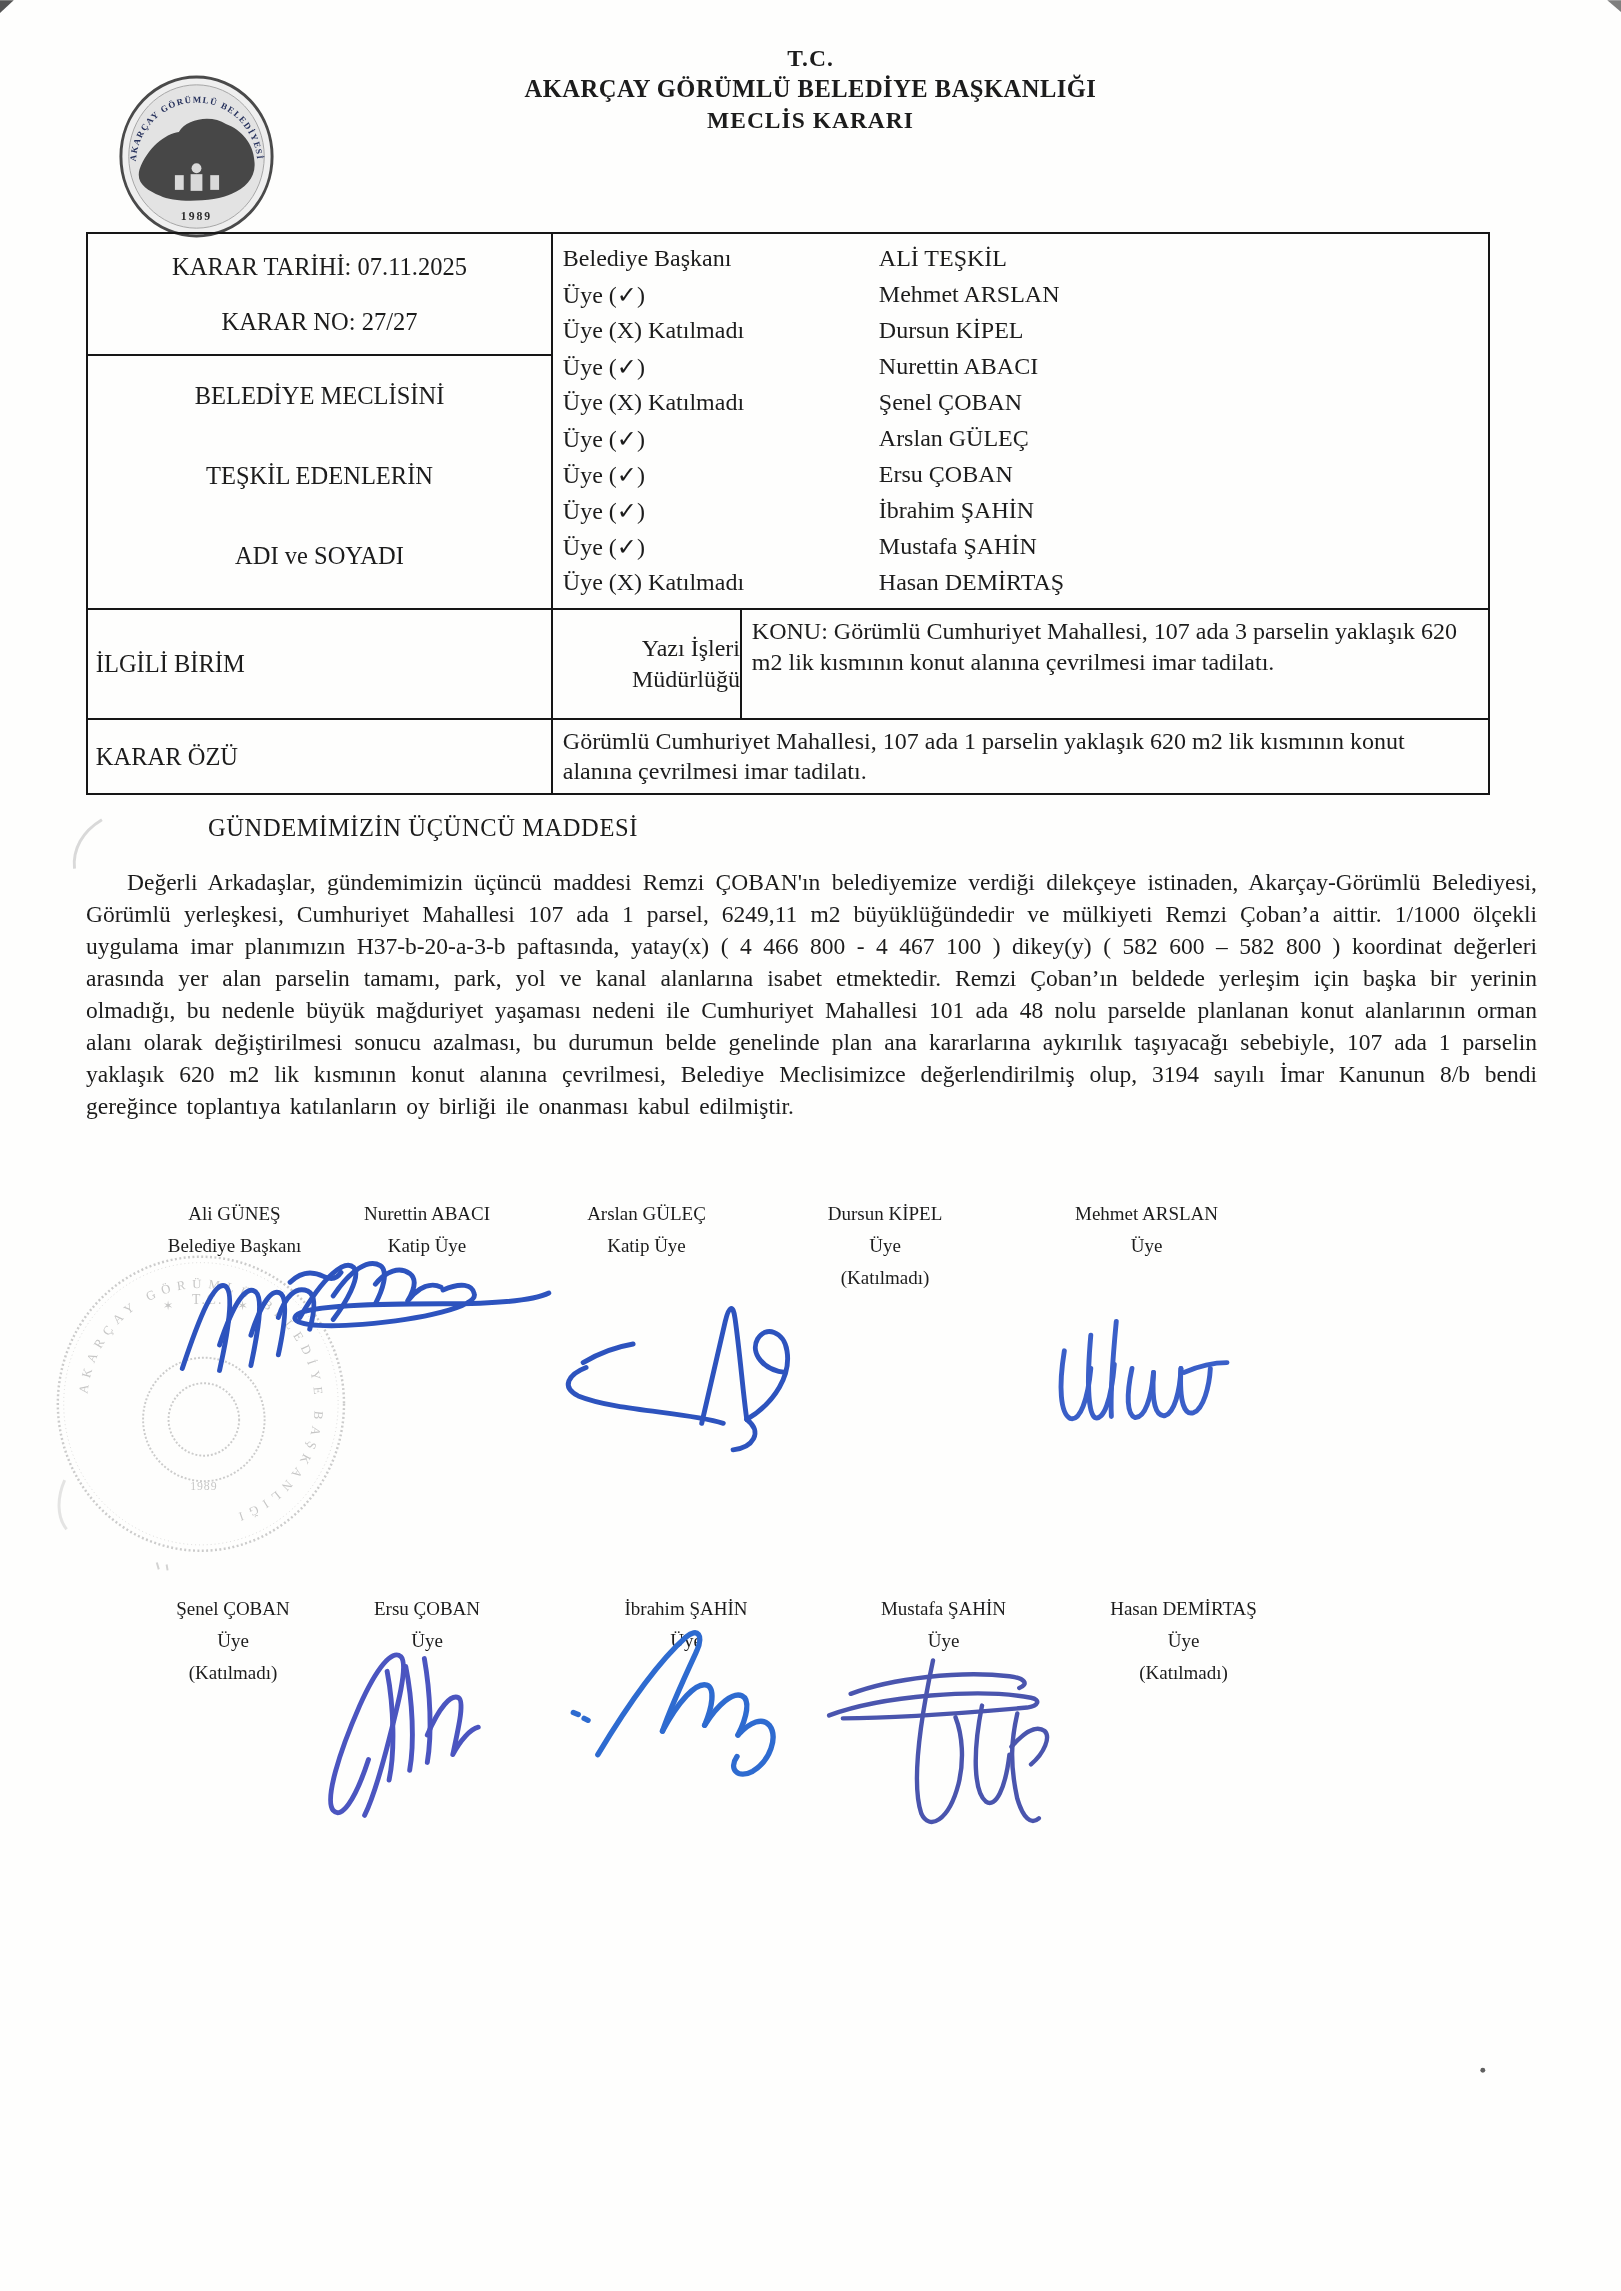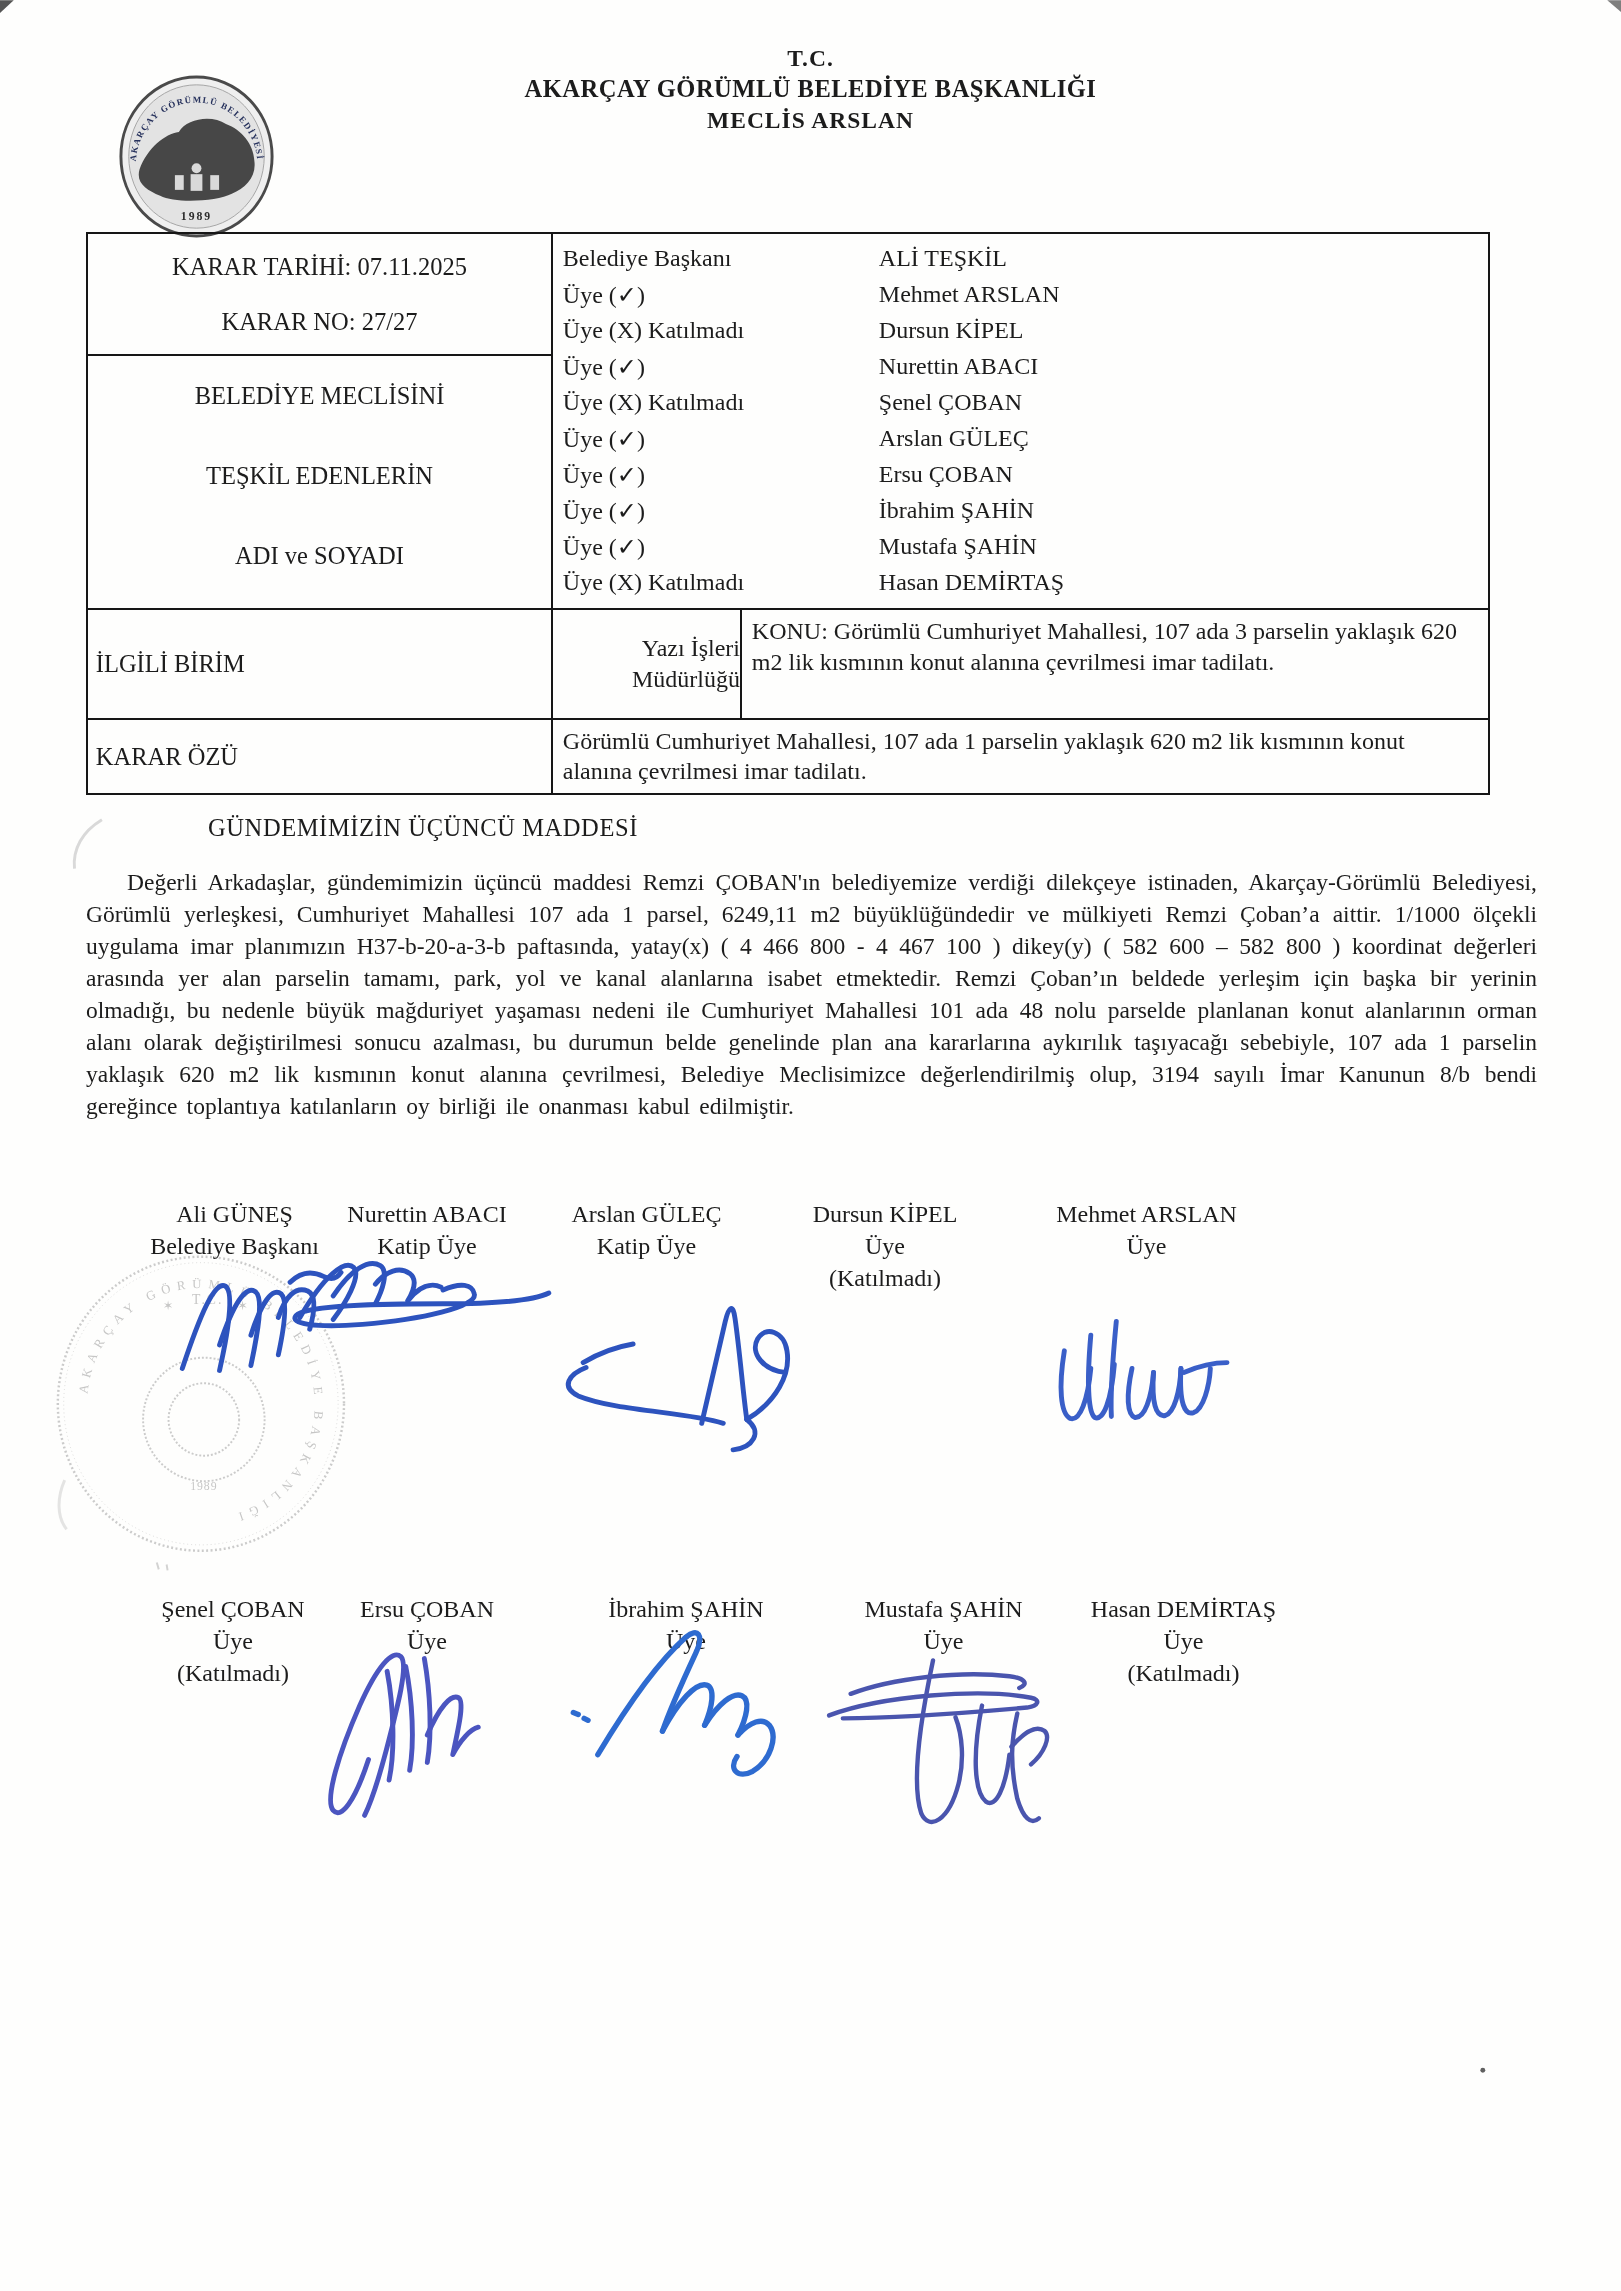--- a/index.html
+++ b/index.html
@@ -36,21 +36,21 @@
   .sec3 { grid-template-columns:465px 1fr; border-top:2.9px solid #161616; min-height:73px; }
   .ozu-label { display:flex; align-items:center; padding-left:7.8px; font-size:24.5px; border-right:2.5px solid #161616; }
   .ozu-text  { padding:5.9px 9.8px 7.8px; font-size:24px; line-height:30px; }
 
   
   .section-heading { position:absolute; left:208px; top:814px; font-size:24.5px; letter-spacing:0.6px; }
   .body-par { position:absolute; left:86px; top:866px; width:1451px;
               font-size:23.5px; line-height:32px; text-align:justify; text-indent:41px; word-spacing:3.4px; }
 
   
-  .sig { position:absolute; text-align:center; font-size:24px; line-height:32px; }
+  .sig { position:absolute; text-align:center; font-size:19px; line-height:32px; }
   .s1a { left:123px;  top:1198px; width:223px; }
   .s1b { left:319px;  top:1198px; width:216px; }
   .s1c { left:534px;  top:1198px; width:225px; }
   .s1d { left:774px;  top:1198px; width:222px; }
   .s1e { left:1033px; top:1198px; width:227px; }
   .s2a { left:122px;  top:1593px; width:222px; }
   .s2b { left:319px;  top:1593px; width:216px; }
   .s2c { left:578px;  top:1593px; width:216px; }
   .s2d { left:833px;  top:1593px; width:221px; }
   .s2e { left:1068px; top:1593px; width:231px; }
@@ -75,21 +75,21 @@
       </defs>
     <text font-size="9" font-weight="bold" fill="#26315c" letter-spacing="1.4">
       <textPath href="#logoArc" startOffset="4">AKARÇAY GÖRÜMLÜ BELEDİYESİ</textPath>
     </text>
     <text x="82" y="150" text-anchor="middle" font-size="12" font-weight="bold" letter-spacing="2" fill="#2d2d2d">1989</text>
   </svg>
 
   <div class="header">
     <div class="t-tc">T.C.</div>
     <div class="t-auth">AKARÇAY GÖRÜMLÜ BELEDİYE BAŞKANLIĞI</div>
-    <div class="t-type">MECLİS ARSLAN</div>
+    <div class="t-type">MECLİS KARARI</div>
   </div>
 
   <div class="tbl">
     <div class="sec sec1">
       <div class="sec1-left">
         <div class="karar-box">
           <div>KARAR TARİHİ: 07.11.2025</div>
           <div>KARAR NO: 27/27</div>
         </div>
         <div class="left-lines">

